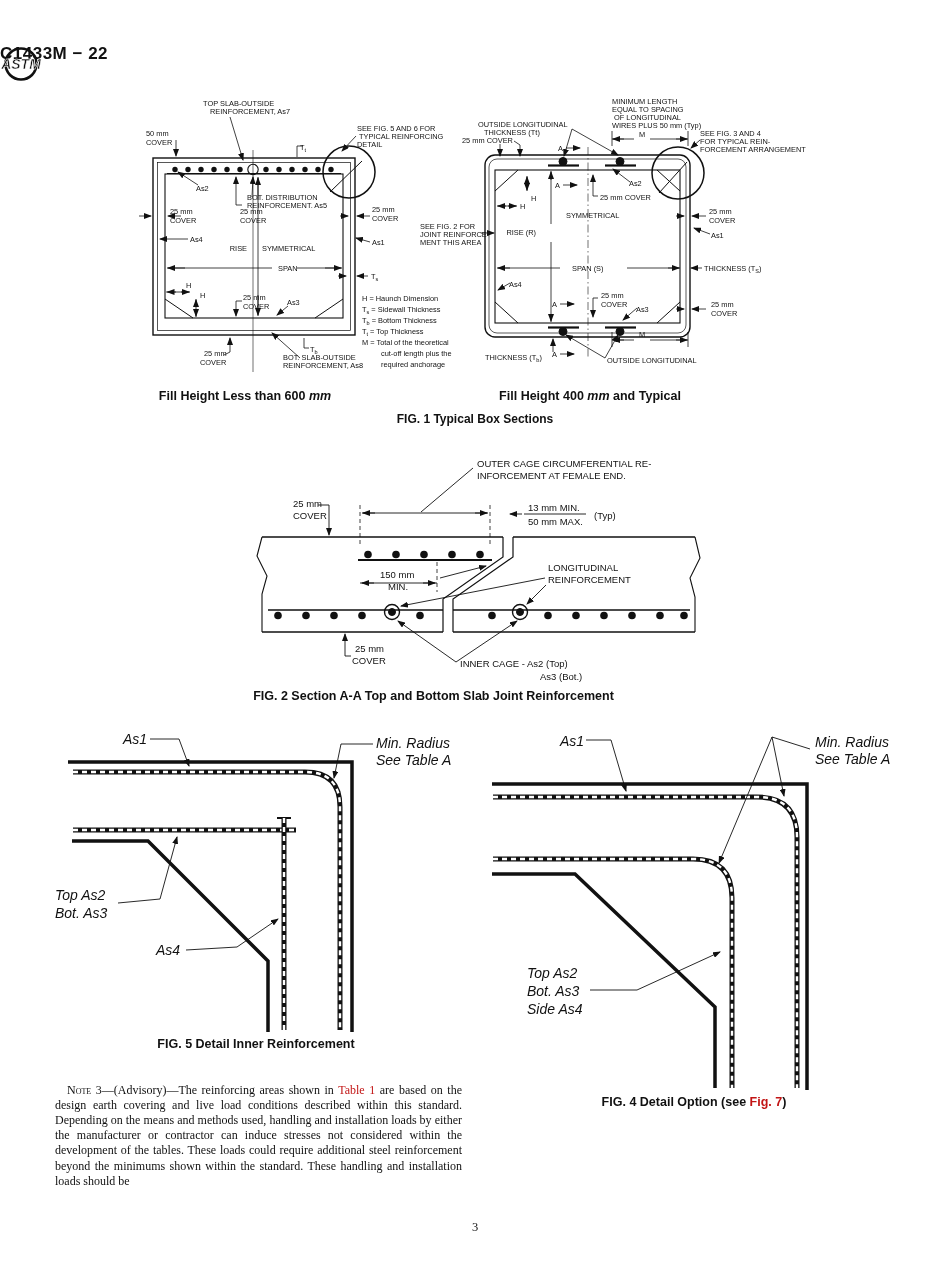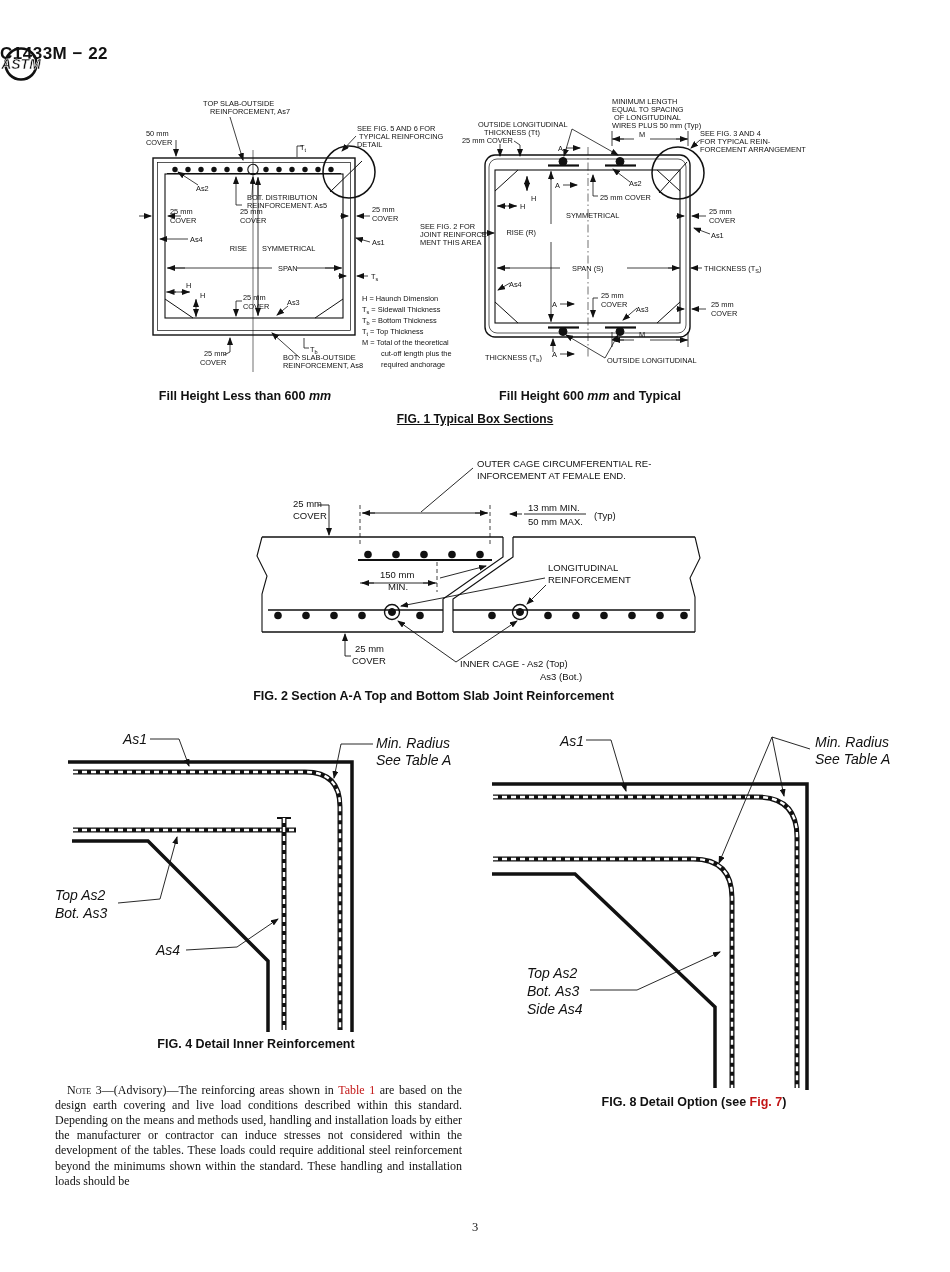--- a/index.html
+++ b/index.html
@@ -392,27 +392,27 @@
         <text x="21" y="25" text-anchor="middle" font-size="14" font-style="italic" font-weight="bold" font-family="Liberation Sans, sans-serif" fill="#111" stroke="#fff" stroke-width="0.5">ASTM</text>
       </svg>
       <span class="doc-title">C1433M − 22</span>
     </span>
   </div>
 
   <div class="abs subcap" style="left:120px;top:389px;width:250px;">
     <span>Fill Height Less than 600 </span><span class="it">mm</span><span></span>
   </div>
   <div class="abs subcap" style="left:465px;top:389px;width:250px;">
-    <span>Fill Height 600 </span><span class="it">mm</span><span> and Typical</span>
+    <span>Fill Height 400 </span><span class="it">mm</span><span> and Typical</span>
   </div>
-  <div class="abs figcap" style="left:0;top:412px;width:950px;text-decoration:underline;">FIG. 1 Typical Box Sections</div>
+  <div class="abs figcap" style="left:0;top:412px;width:950px;">FIG. 1 Typical Box Sections</div>
   <div class="abs figcap" style="left:0;top:689px;width:867px;font-size:12.5px;">FIG. 2 Section A-A Top and Bottom Slab Joint Reinforcement</div>
-  <div class="abs figcap" style="left:56px;top:1037px;width:400px;font-size:12.5px;">FIG. 4 Detail Inner Reinforcement</div>
+  <div class="abs figcap" style="left:56px;top:1037px;width:400px;font-size:12.5px;">FIG. 5 Detail Inner Reinforcement</div>
   <div class="abs figcap" style="left:494px;top:1095px;width:400px;font-size:12.5px;">
-    <span>FIG. 8 Detail Option (see </span><a class="xref">Fig. 7</a><span>)</span>
+    <span>FIG. 4 Detail Option (see </span><a class="xref">Fig. 7</a><span>)</span>
   </div>
 
   <div class="abs note" style="left:55px;top:1083px;width:407px;">
     <span style="display:inline-block;width:12px;"></span><span class="sc">Note</span><span> 3—(Advisory)—The reinforcing areas shown in </span><a class="xref">Table 1</a><span> are based on the design earth covering and live load conditions described within this standard. Depending on the means and methods used, handling and installation loads by either the manufacturer or contractor can induce stresses not considered within the development of the tables. These loads could require additional steel reinforcement beyond the minimums shown within the standard. These handling and installation loads should be</span>
   </div>
 
   <div class="abs pagenum">3</div>
 </div>
 
 </body></html>

